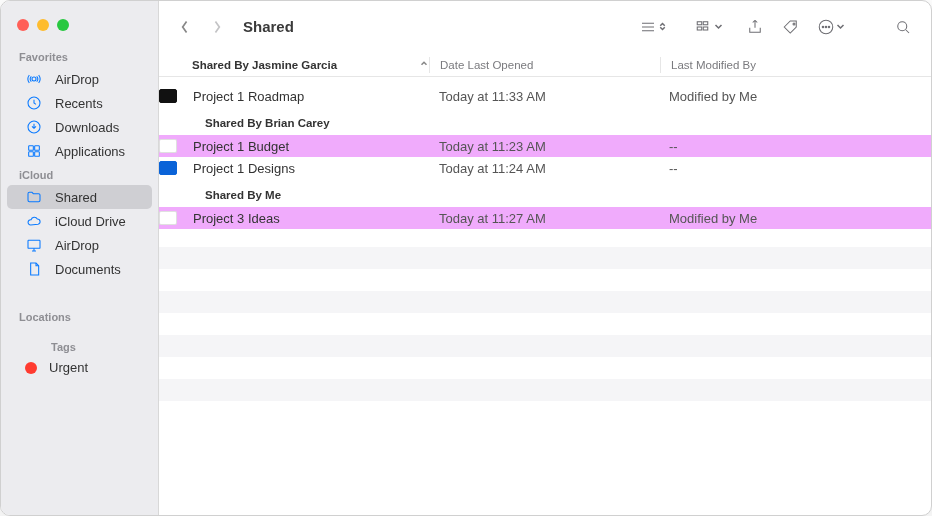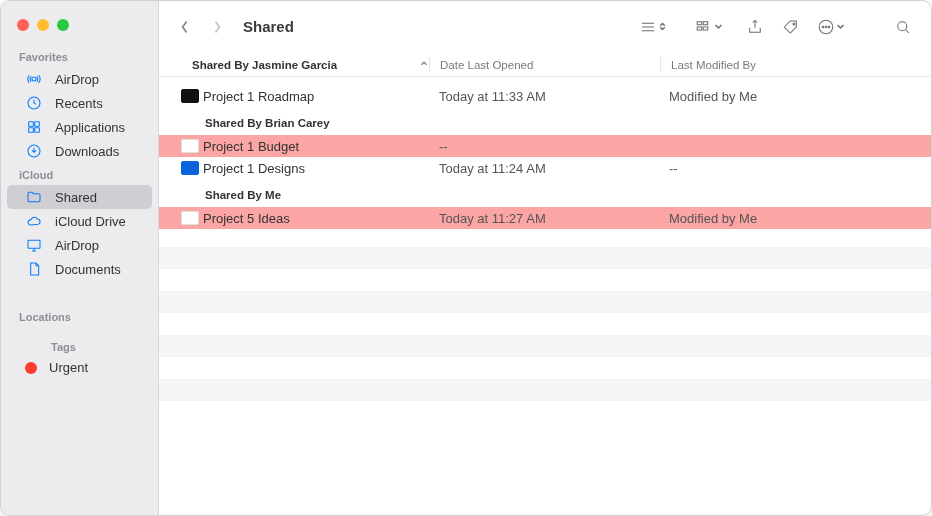--- a/index.html
+++ b/index.html
@@ -118,22 +118,22 @@
 }
 
 .row {
   display: flex;
   align-items: center;
   height: 22px;
   font-size: 13px;
   color: #333;
   padding-right: 10px;
 }
-.row.striped { background: #fca5a5; }
-.row .cell-name { width: 270px; padding-left: 22px; display:flex; align-items:center; gap:4px; }
+.row.striped { background: #f0abfc; }
+.row .cell-name { width: 270px; display:flex; align-items:center; gap:16px; }
 .row .cell-date { width: 230px; padding-left: 10px; color: #555; }
 .row .cell-mod { flex:1; padding-left: 10px; color:#555; }
 .file-icon { width: 18px; height: 14px; border-radius: 2px; flex-shrink:0; border:1px solid rgba(0,0,0,0.12); background:#fff; }
 .file-icon.dark { background:#111; border-color:#111; }
 .file-icon.blue { background:#0a63d8; border-color:#0a63d8; }
 
 .placeholder-rows { padding-top: 18px; }
 .ph { height: 22px; }
 .ph.striped { background: #f5f5f7; }
 </style>
@@ -164,36 +164,36 @@
           <svg viewBox="0 0 24 24">
             <circle cx="12" cy="12" r="9"></circle>
             <path d="M12 7v5l3 2"></path>
           </svg>
         </span>
       <span>Recents</span>
     </div>
     <div class="sidebar-item">
       <span class="sb-icon">
           <svg viewBox="0 0 24 24">
+            <circle cx="12" cy="12" r="9"></circle>
+            <path d="M12 7v7m0 0l-3-3m3 3l3-3"></path>
+          </svg>
+        </span>
+      <span>Downloads</span>
+    </div>
+    <div class="sidebar-item">
+      <span class="sb-icon">
+          <svg viewBox="0 0 24 24">
             <rect x="4" y="4" width="7" height="7" rx="1"></rect>
             <rect x="13" y="4" width="7" height="7" rx="1"></rect>
             <rect x="4" y="13" width="7" height="7" rx="1"></rect>
             <rect x="13" y="13" width="7" height="7" rx="1"></rect>
           </svg>
         </span>
       <span>Applications</span>
-    </div>
-    <div class="sidebar-item">
-      <span class="sb-icon">
-          <svg viewBox="0 0 24 24">
-            <circle cx="12" cy="12" r="9"></circle>
-            <path d="M12 7v7m0 0l-3-3m3 3l3-3"></path>
-          </svg>
-        </span>
-      <span>Downloads</span>
     </div>
 
     <div class="section-header" style="">iCloud</div>
     <div class="sidebar-item selected">
       <span class="sb-icon">
           <svg viewBox="0 0 24 24">
             <path d="M3 7a2 2 0 0 1 2-2h4l2 2h8a2 2 0 0 1 2 2v8a2 2 0 0 1-2 2H5a2 2 0 0 1-2-2z"></path>
           </svg>
         </span>
       <span>Shared</span>
@@ -329,35 +329,36 @@
           </div>
           <div class="cell-date">Today at 11:33 AM</div>
           <div class="cell-mod">Modified by Me</div>
         </div>
         <div class="group-header">Shared By Brian Carey</div>
         <div class="row striped">
           <div class="cell-name">
             <span class="file-icon "></span>
             <span>Project 1 Budget</span>
           </div>
+          <div class="cell-date">Today at 11:23 AM</div>
           <div class="cell-mod">--</div>
         </div>
         <div class="row">
           <div class="cell-name">
             <span class="file-icon blue"></span>
             <span>Project 1 Designs</span>
           </div>
           <div class="cell-date">Today at 11:24 AM</div>
           <div class="cell-mod">--</div>
         </div>
         <div class="group-header">Shared By Me</div>
         <div class="row striped">
           <div class="cell-name">
             <span class="file-icon "></span>
-            <span>Project 5 Ideas</span>
+            <span>Project 3 Ideas</span>
           </div>
           <div class="cell-date">Today at 11:27 AM</div>
           <div class="cell-mod">Modified by Me</div>
         </div>
         <div class="placeholder-rows">
           <div class="ph striped"></div>
           <div class="ph"></div>
           <div class="ph striped"></div>
           <div class="ph"></div>
           <div class="ph striped"></div>

